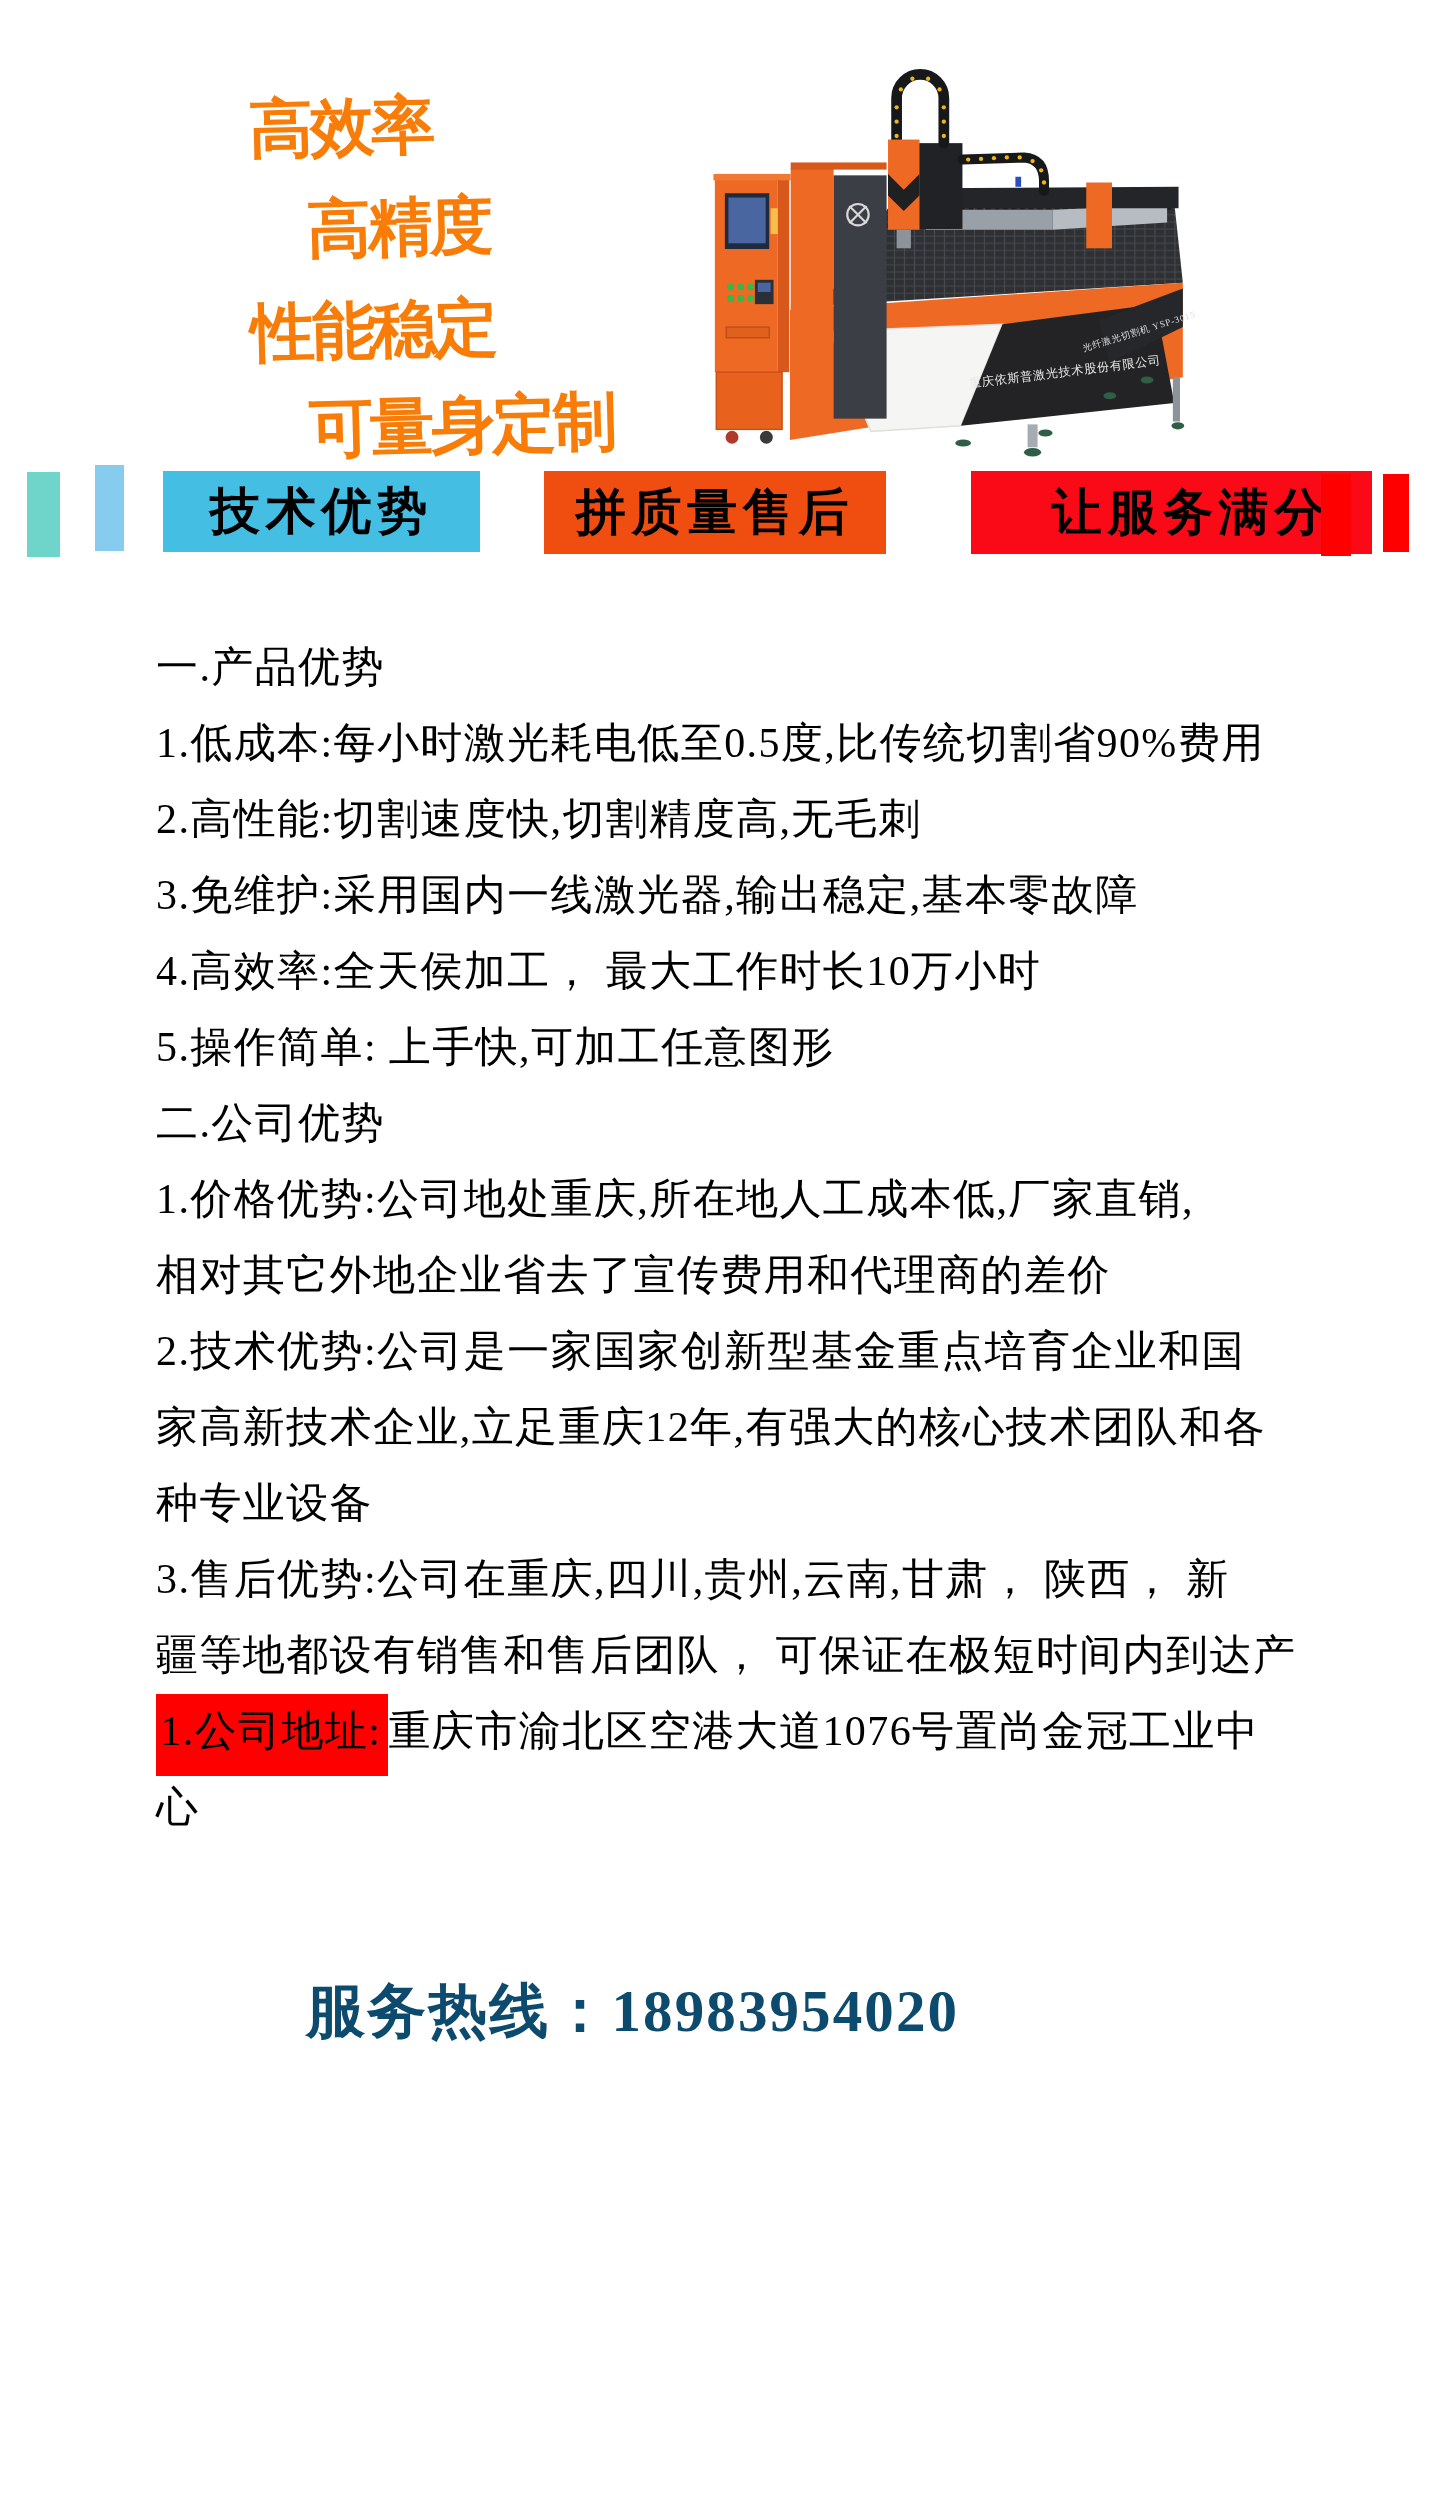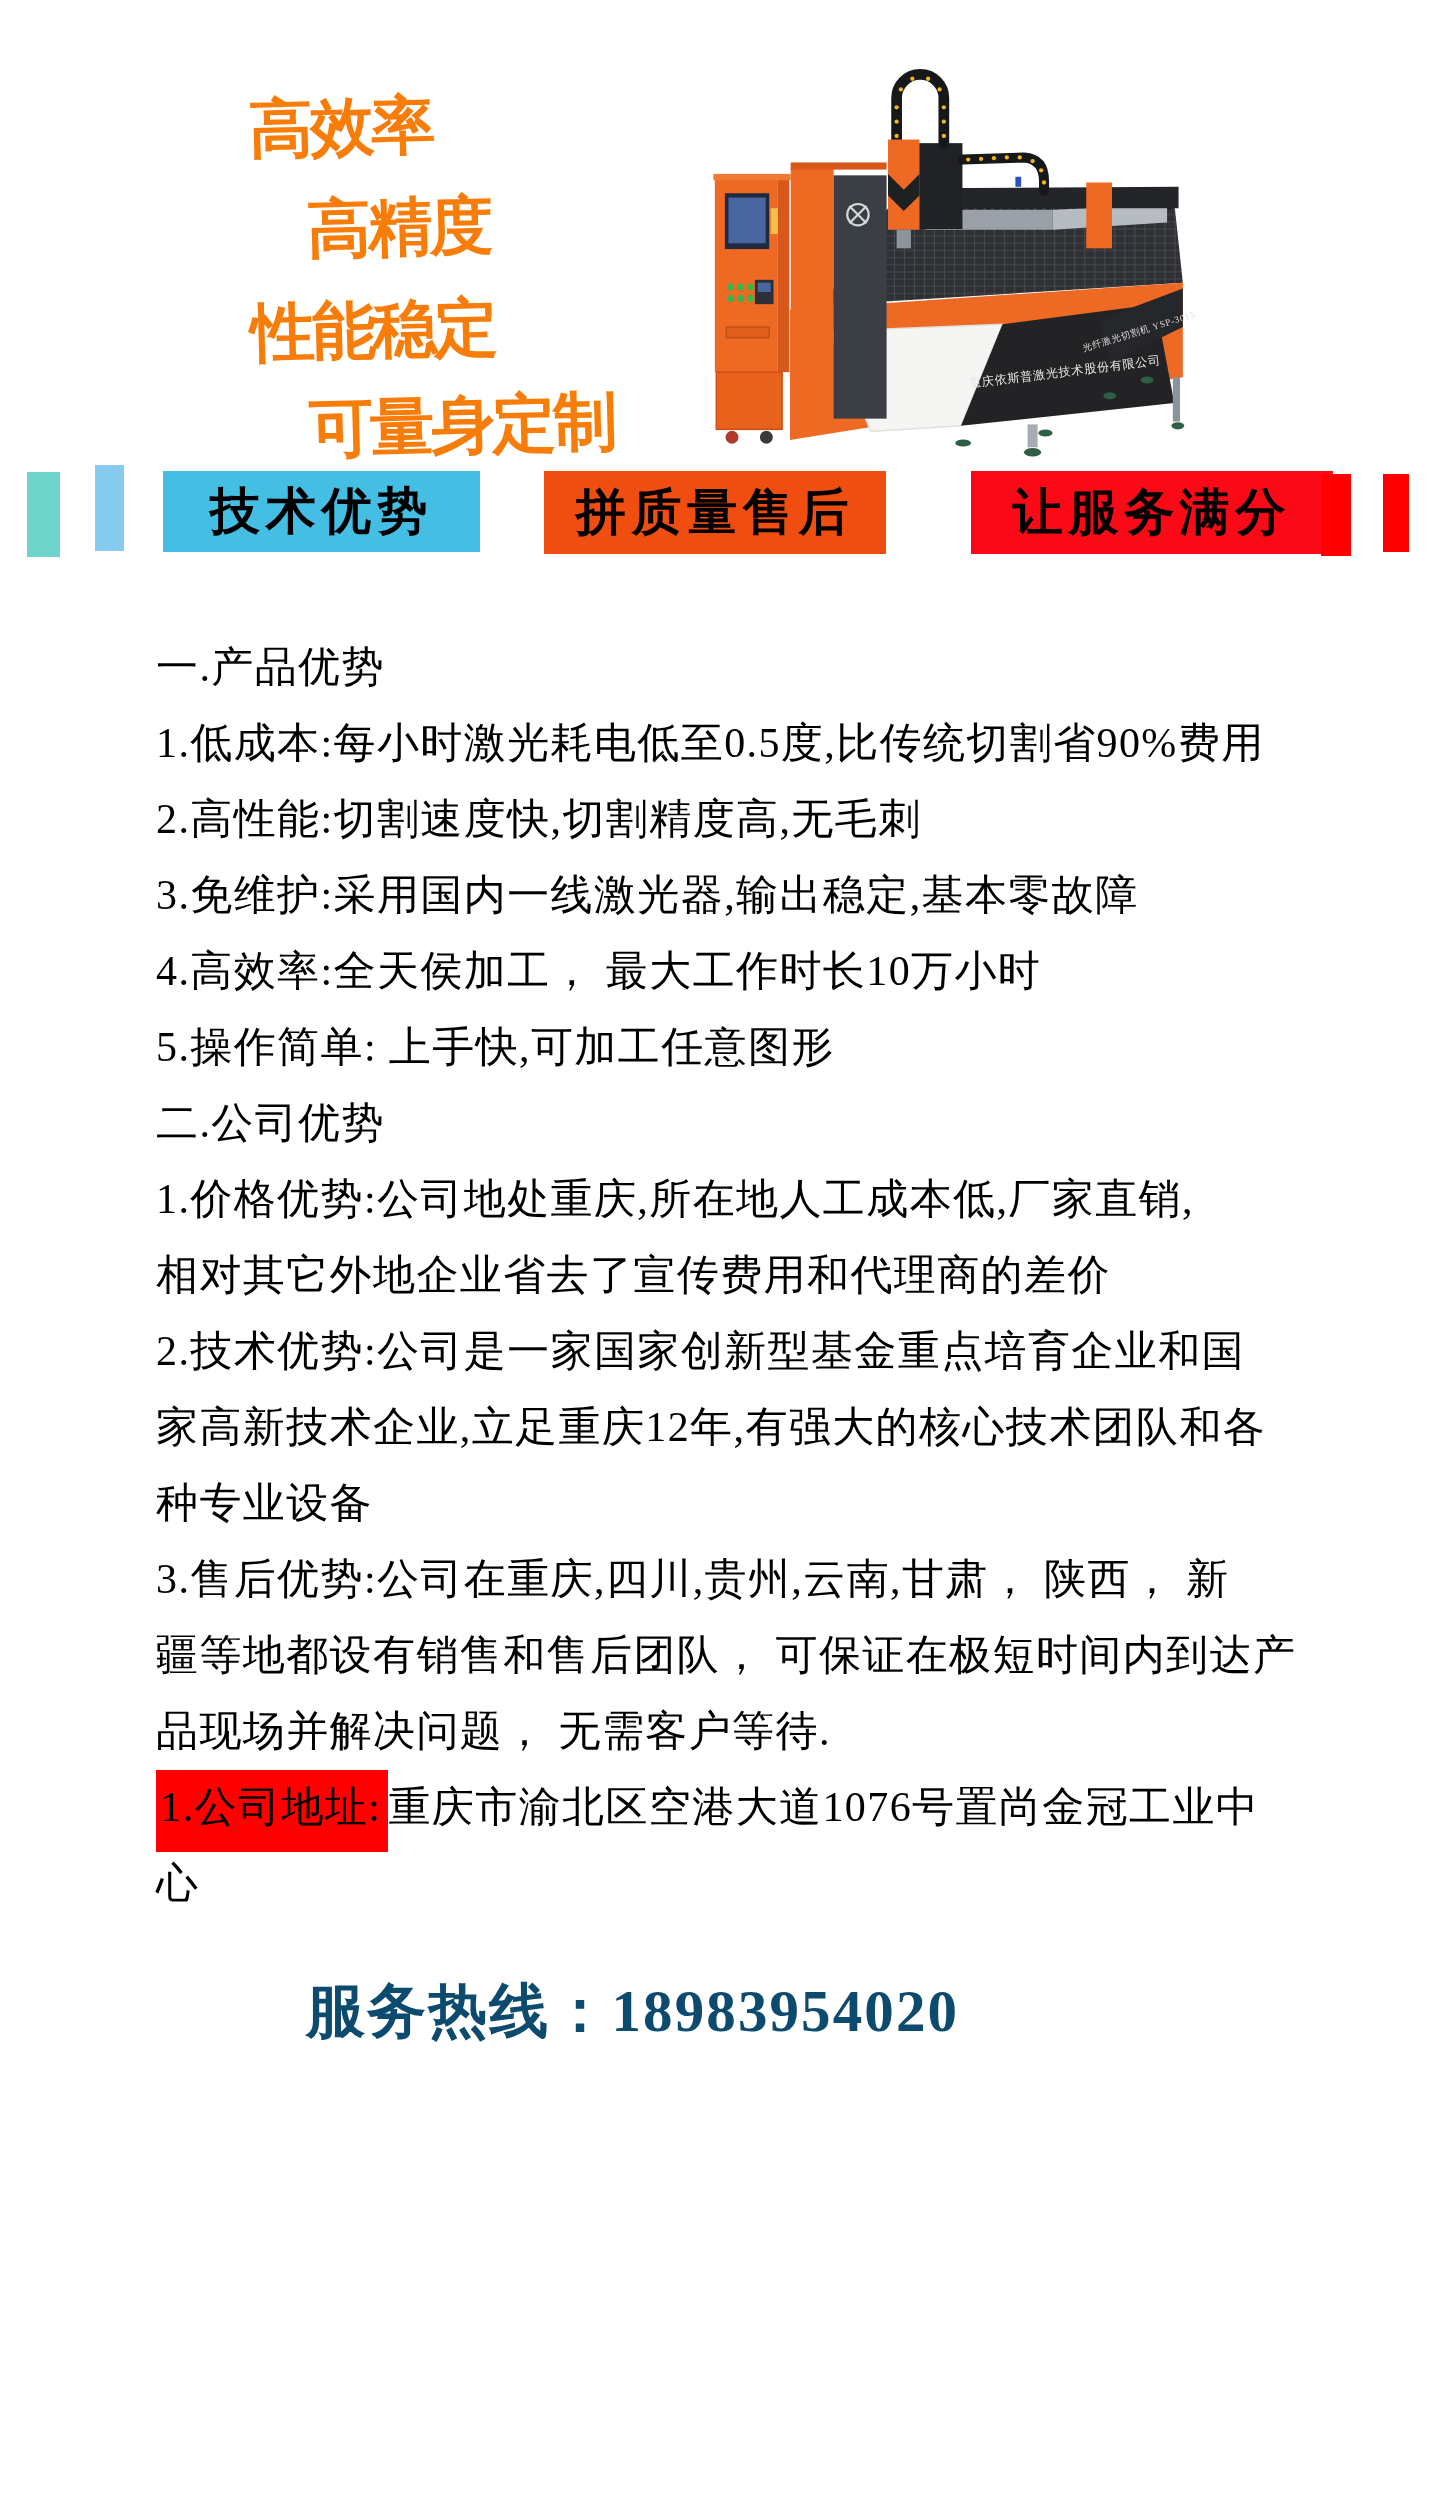--- a/index.html
+++ b/index.html
@@ -26,21 +26,21 @@
   .bar-lblue{left:95px;top:465px;width:29px;height:86px;background:#87CBEE;}
   .bar-red1 {left:1321px;top:474px;width:30px;height:82px;background:#FE0000;}
   .bar-red2 {left:1383px;top:474px;width:26px;height:78px;background:#FE0000;}
   .banner{
     position:absolute;display:flex;align-items:center;justify-content:center;
     font-weight:700;font-size:50px;letter-spacing:5.7px;color:#000;
     font-family:"Liberation Serif","DejaVu Serif",serif;white-space:nowrap;
   }
   .banner-blue  {left:163px; top:471px;width:317px;height:81px;background:#45BEE3;}
   .banner-orange{left:544px; top:471px;width:342px;height:83px;background:#F04E11;}
-  .banner-red   {left:971px;top:471px;width:362px;height:83px;background:#FA0A16;}
+  .banner-red   {left:971px;top:471px;width:362px;height:83px;background:#FA0A16;padding-left:39px;}
   
   #body-text{
     position:absolute;left:156px;top:629px;width:1217px;
     font-size:42px;line-height:76px;letter-spacing:1.4px;white-space:nowrap;
   }
   .bline{height:76px;}
   .addr-hl{
     background:#FE0000;color:#000;
     padding:14.3px 7.2px 21.5px 4.3px;
   }
@@ -183,21 +183,20 @@
     <div class="bline">4.高效率:全天侯加工， 最大工作时长10万小时</div>
     <div class="bline">5.操作简单: 上手快,可加工任意图形</div>
     <div class="bline">二.公司优势</div>
     <div class="bline">1.价格优势:公司地处重庆,所在地人工成本低,厂家直销,</div>
     <div class="bline">相对其它外地企业省去了宣传费用和代理商的差价</div>
     <div class="bline">2.技术优势:公司是一家国家创新型基金重点培育企业和国</div>
     <div class="bline">家高新技术企业,立足重庆12年,有强大的核心技术团队和各</div>
     <div class="bline">种专业设备</div>
     <div class="bline">3.售后优势:公司在重庆,四川,贵州,云南,甘肃， 陕西， 新</div>
     <div class="bline">疆等地都设有销售和售后团队， 可保证在极短时间内到达产</div>
-    <div class="bline">品现场并解决问题， 无需客户等待.</div>
     <div class="bline">
       <span class="addr-hl">1.公司地址:</span><span>重庆市渝北区空港大道1076号置尚金冠工业中</span>
     </div>
     <div class="bline">心</div>
   </div>
 
   <div id="hotline">
     <span>服务热线：</span><span>18983954020</span>
   </div>
 

